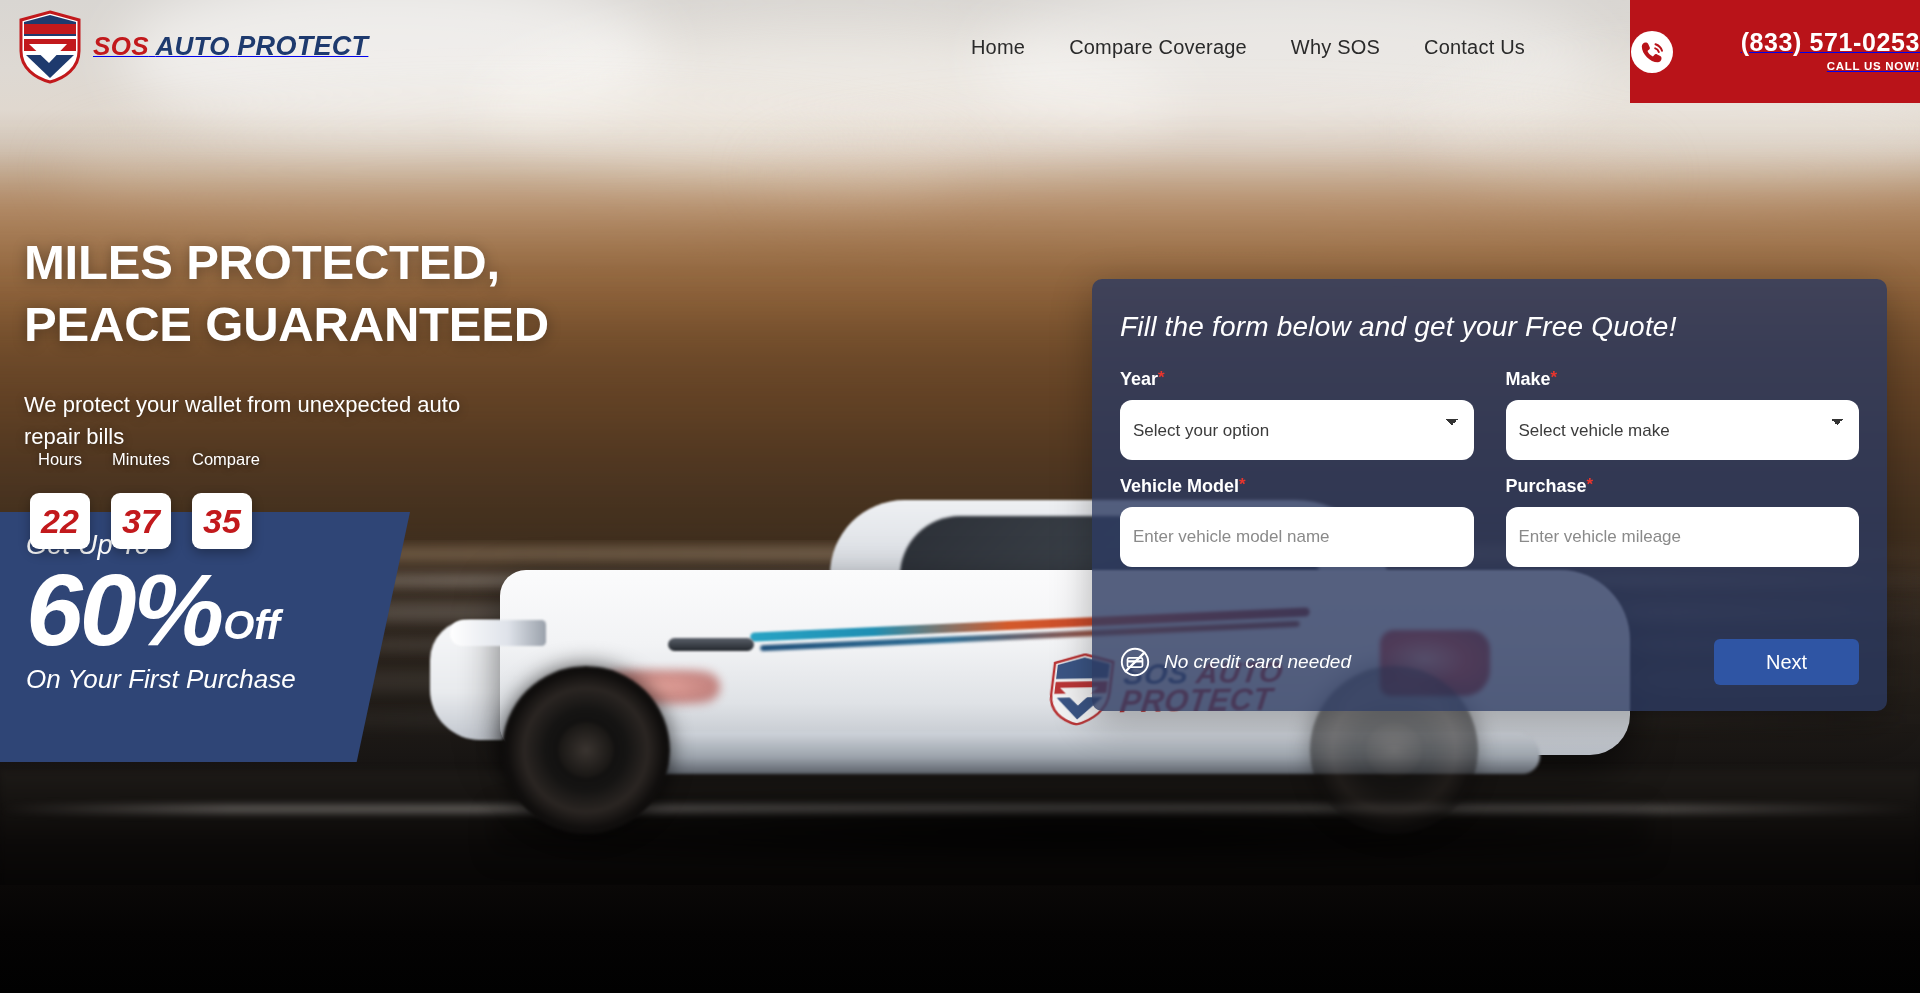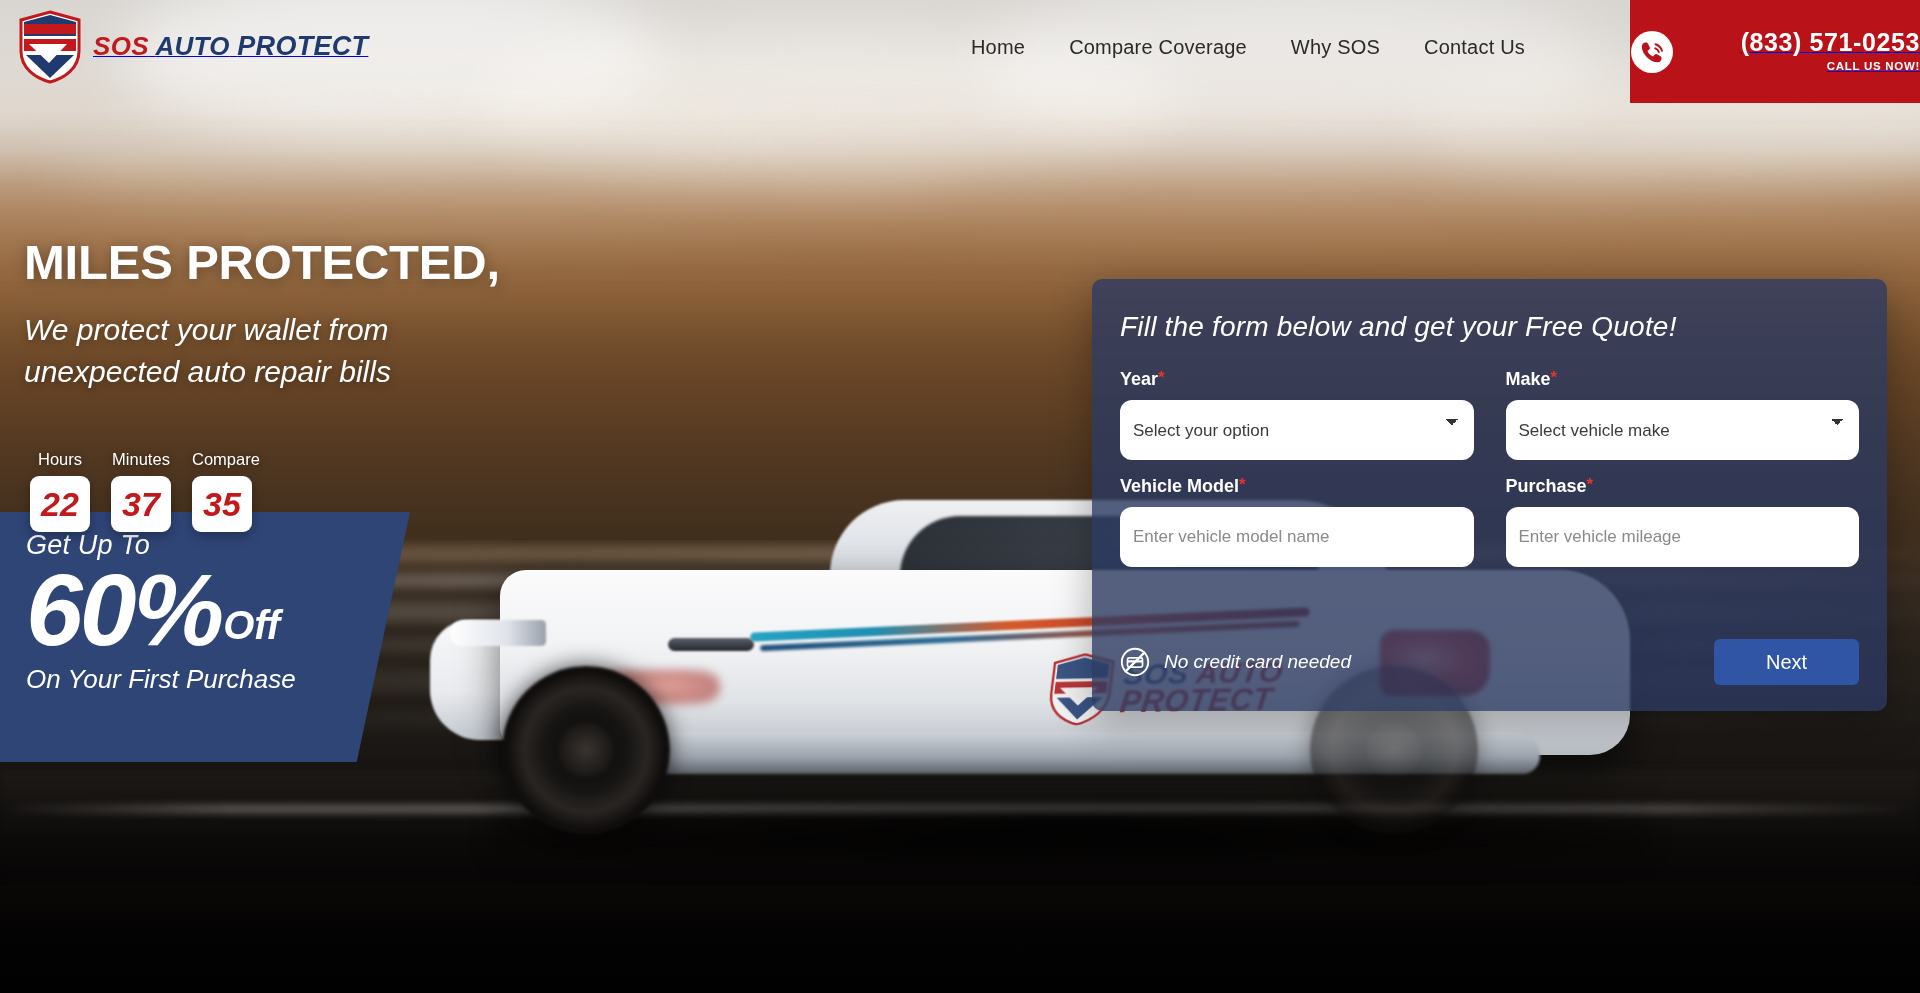--- a/index.html
+++ b/index.html
@@ -229,33 +229,33 @@
   }
   .phone-sub { font-size: 11.5px; font-weight: 700; letter-spacing: .7px; margin-top: 2px; }
 
   
   .hero-copy { position: absolute; left: 24px; top: 232px; z-index: 30; }
   .hero-h1 {
     color: #fff; font-size: 49px; font-weight: 800; letter-spacing: -.2px;
     line-height: 1.26; text-shadow: 0 2px 14px rgba(0,0,0,.35);
   }
   .hero-sub {
-    color: #fff; font-style: italic; font-size: 30px; line-height: 1.42;
-    margin-top: 15px; text-shadow: 0 2px 10px rgba(0,0,0,.4);
+    color: #fff; font-size: 22px; line-height: 1.42;
+    margin-top: 34px; text-shadow: 0 2px 10px rgba(0,0,0,.4);
     max-width: 470px;
   }
 
   
   .countdown {
     position: absolute; left: 30px; top: 450px; z-index: 32;
     display: flex; gap: 21px;
   }
   .cd-cell { text-align: center; }
   .cd-label {
-    color: #fff; font-size: 16.5px; margin-bottom: 7px;
+    color: #fff; font-size: 16.5px; margin-bottom: 24px;
     text-shadow: 0 1px 6px rgba(0,0,0,.5);
   }
   .cd-box {
     width: 60px; height: 56px; background: #fff; border-radius: 9px;
     display: flex; align-items: center; justify-content: center;
     box-shadow: 0 4px 12px rgba(0,0,0,.3);
   }
   .cd-num {
     color: #c2191c; font-size: 34px; font-weight: 800; font-style: italic;
     line-height: 1;
@@ -443,20 +443,21 @@
       <span class="phone-text">
         <span class="phone-num">(833) 571-0253</span>
         <span class="phone-sub">CALL US NOW!</span>
       </span>
     </a>
   </header>
 
   <div class="hero-copy">
     <h1 class="hero-h1">
       <span>MILES PROTECTED,</span><br>
+      <span>PEACE GUARANTEED</span>
     </h1>
     <p class="hero-sub">We protect your wallet from unexpected auto repair bills</p>
   </div>
 
   <div class="countdown">
     <div class="cd-cell">
       <div class="cd-label">Hours</div>
       <div class="cd-box">
         <span class="cd-num">22</span>
       </div>

